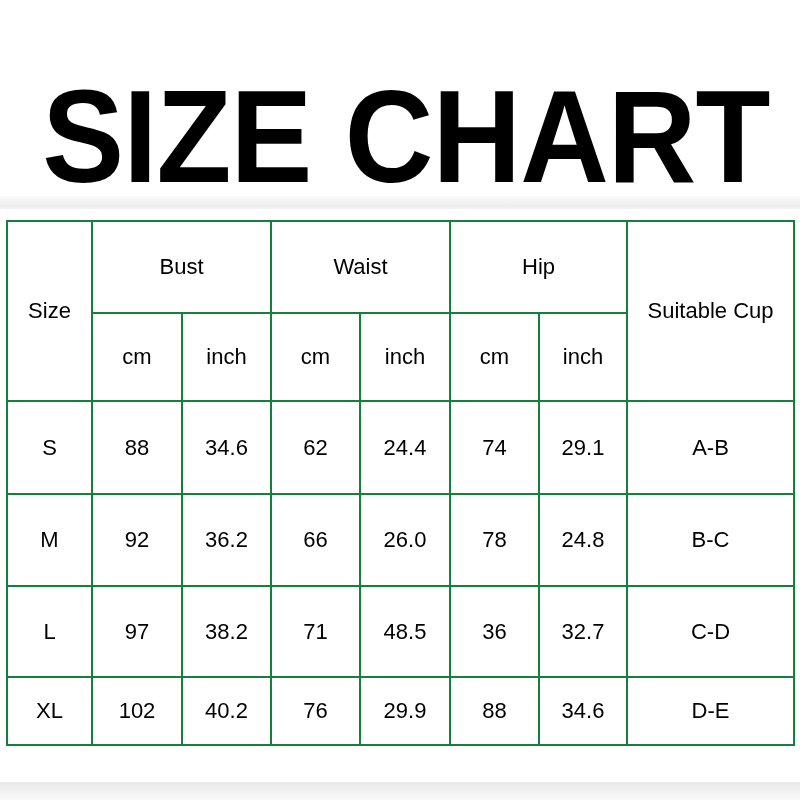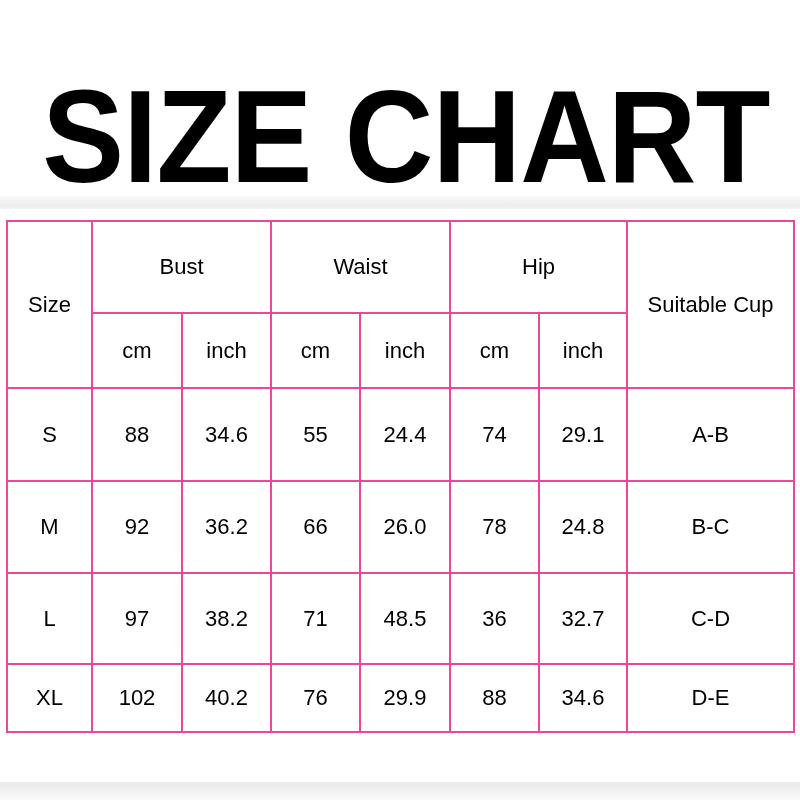--- a/index.html
+++ b/index.html
@@ -30,29 +30,29 @@
   .seam-bottom {
     top:782px; height:18px;
     background:linear-gradient(180deg, #e8e8e8 0%, #f5f5f5 70%, #fafafa 100%);
   }
   table.size-table {
     position:absolute; left:6px; top:220px;
     width:787px;
     border-collapse:collapse; table-layout:fixed;
   }
   .size-table td {
-    border:2px solid #ec4899;
+    border:2px solid #15803d;
     text-align:center; vertical-align:middle;
     font-size:22px; color:#000000;
     padding:14px;
     background:#ffffff;
   }
   .size-table td.num-inch { padding-right:14px; }
   tr.trh1 { height:92px; }
-  tr.trh2 { height:75px; }
+  tr.trh2 { height:88px; }
   tr.trd1 { height:93px; }
   tr.trd2 { height:92px; }
   tr.trd3 { height:91px; }
   tr.trd4 { height:68px; }
 </style>
 </head>
 <body>
 
 <div>
 
@@ -86,21 +86,21 @@
         <td>inch</td>
         <td>cm</td>
         <td>inch</td>
         <td>cm</td>
         <td>inch</td>
       </tr>
       <tr class="trd1">
         <td>S</td>
         <td>88</td>
         <td class="num-inch">34.6</td>
-        <td>55</td>
+        <td>62</td>
         <td class="num-inch">24.4</td>
         <td>74</td>
         <td class="num-inch">29.1</td>
         <td>A-B</td>
       </tr>
       <tr class="trd2">
         <td>M</td>
         <td>92</td>
         <td class="num-inch">36.2</td>
         <td>66</td>

